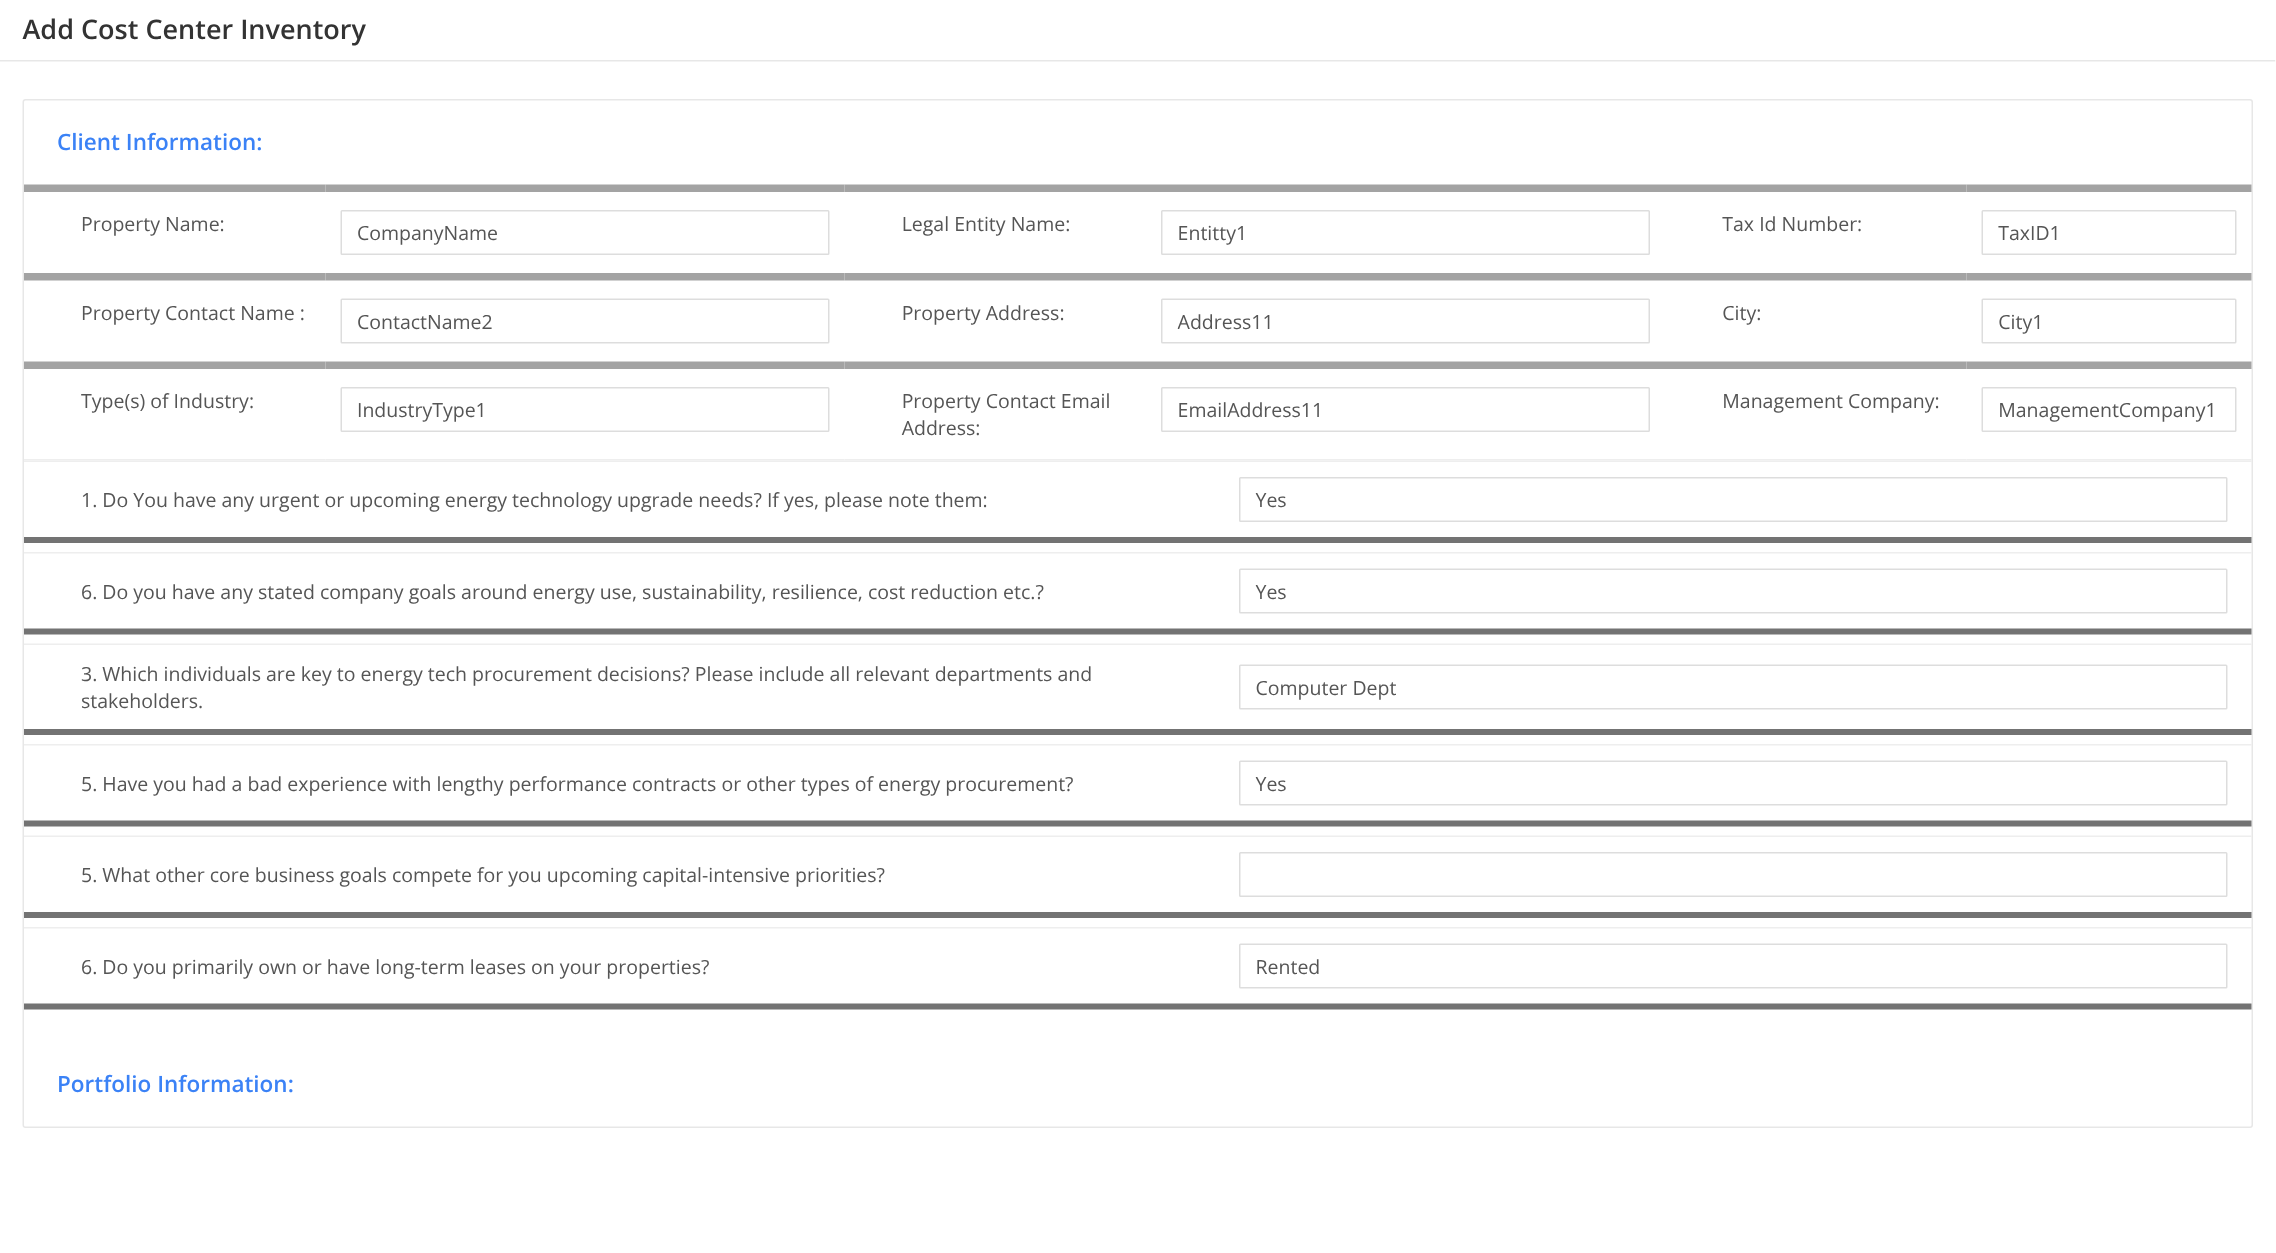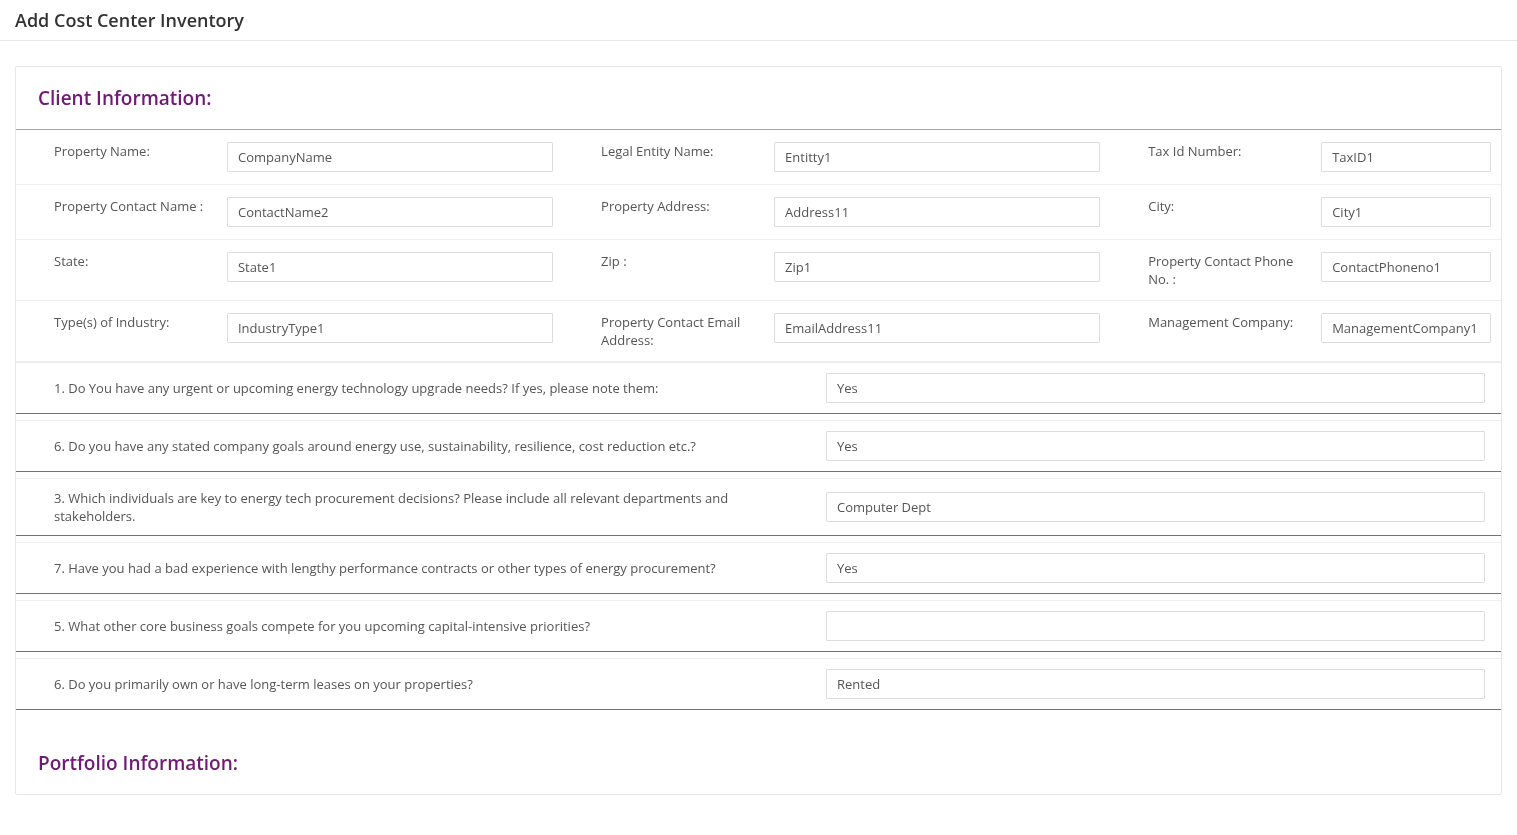--- a/index.html
+++ b/index.html
@@ -21,32 +21,32 @@
       padding: 8px 15px 8px 15px;
       border-bottom: 1px solid #e7e7e7;
     }
     .panel {
       margin: 25px 15px 0 15px;
       border: 1px solid #e7e7e7;
       border-radius: 2px;
       background: #fff;
     }
     .section-header {
-      font-size: 19px;
+      font-size: 15px;
       font-weight: 600;
-      color: #701a75;
+      color: #3b82f6;
       padding: 18px 22px;
     }
     .form-table {
       width: 100%;
       border-collapse: collapse;
     }
     .form-table td {
       padding: 12px 10px;
-      border-top: 1px solid #a3a3a3;
+      border-top: 5px solid #a3a3a3;
       border-bottom: 1px solid #eee;
       vertical-align: top;
     }
     .form-table td.label-cell {
       width: 180px;
       padding-left: 38px;
       color: #555;
       font-size: 13px;
     }
     .form-table td.input-cell {
@@ -65,21 +65,21 @@
       font-family: inherit;
       height: 30px;
     }
     .overview-table {
       width: 100%;
       border-collapse: collapse;
     }
     .overview-table td {
       padding: 10px 10px;
       border-top: 1px solid #eee;
-      border-bottom: 1px solid #737373;
+      border-bottom: 4px solid #737373;
       vertical-align: middle;
     }
     .overview-table td.q-cell {
       padding-left: 38px;
       color: #555;
       font-size: 13px;
       width: 800px;
     }
     .overview-table td.a-cell {
       padding-right: 16px;
@@ -110,28 +110,20 @@
     </tr>
     <tr>
       <td class="label-cell">Property Contact Name :</td>
       <td class="input-cell"><input type="text" value="ContactName2" style=""></td>
       <td class="label-cell">Property Address:</td>
       <td class="input-cell"><input type="text" value="Address11" style=""></td>
       <td class="label-cell">City:</td>
       <td class="input-cell-last"><input type="text" value="City1" style=""></td>
     </tr>
     <tr>
-      <td class="label-cell">State:</td>
-      <td class="input-cell"><input type="text" value="State1" style=""></td>
-      <td class="label-cell">Zip :</td>
-      <td class="input-cell"><input type="text" value="Zip1" style=""></td>
-      <td class="label-cell">Property Contact Phone No. :</td>
-      <td class="input-cell-last"><input type="text" value="ContactPhoneno1" style=""></td>
-    </tr>
-    <tr>
       <td class="label-cell">Type(s) of Industry:</td>
       <td class="input-cell"><input type="text" value="IndustryType1" style=""></td>
       <td class="label-cell">Property Contact Email Address:</td>
       <td class="input-cell"><input type="text" value="EmailAddress11" style=""></td>
       <td class="label-cell">Management Company:</td>
       <td class="input-cell-last"><input type="text" value="ManagementCompany1" style=""></td>
     </tr>
   </tbody>
     </table>
 
@@ -153,21 +145,21 @@
           <td colspan="2"></td>
         </tr>
     <tr>
       <td class="q-cell">3. Which individuals are key to energy tech procurement decisions? Please include all relevant departments and stakeholders.</td>
       <td class="a-cell"><input type="text" value="Computer Dept" style=""></td>
     </tr>
     <tr class="spacer">
           <td colspan="2"></td>
         </tr>
     <tr>
-      <td class="q-cell">7. Have you had a bad experience with lengthy performance contracts or other types of energy procurement?</td>
+      <td class="q-cell">5. Have you had a bad experience with lengthy performance contracts or other types of energy procurement?</td>
       <td class="a-cell"><input type="text" value="Yes" style=""></td>
     </tr>
     <tr class="spacer">
           <td colspan="2"></td>
         </tr>
     <tr>
       <td class="q-cell">5. What other core business goals compete for you upcoming capital-intensive priorities?</td>
       <td class="a-cell"><input type="text" style=""></td>
     </tr>
     <tr class="spacer">

